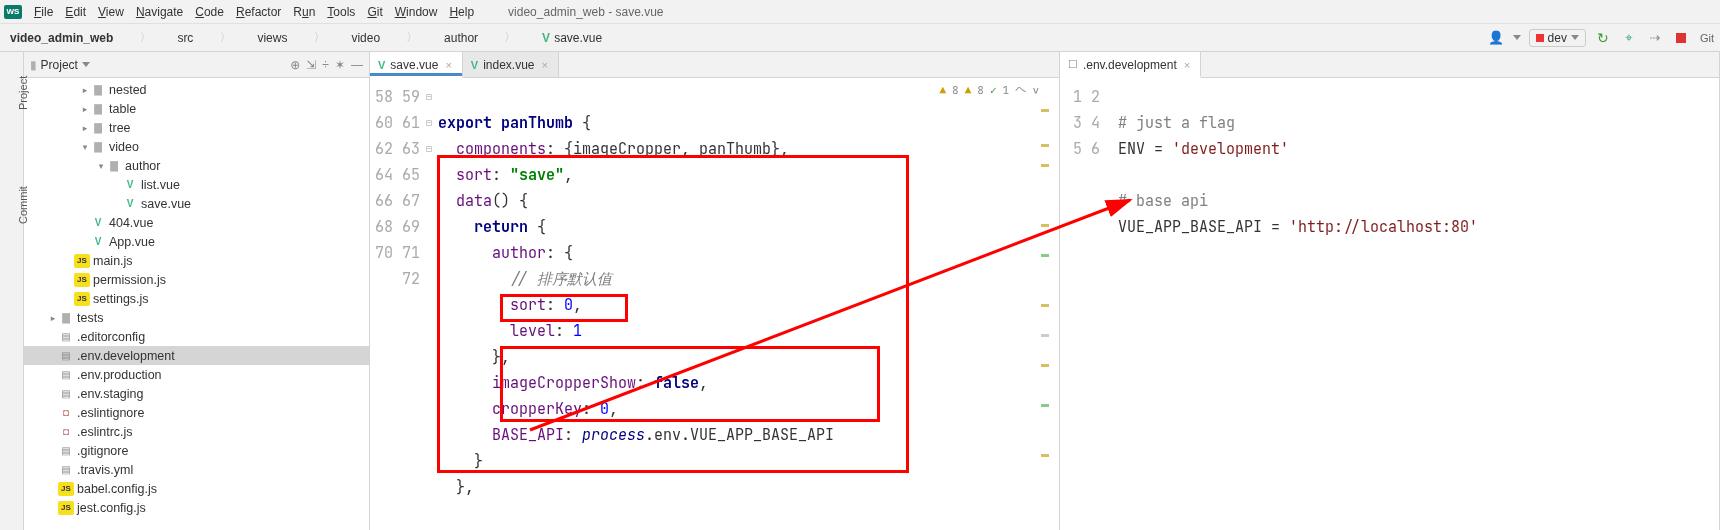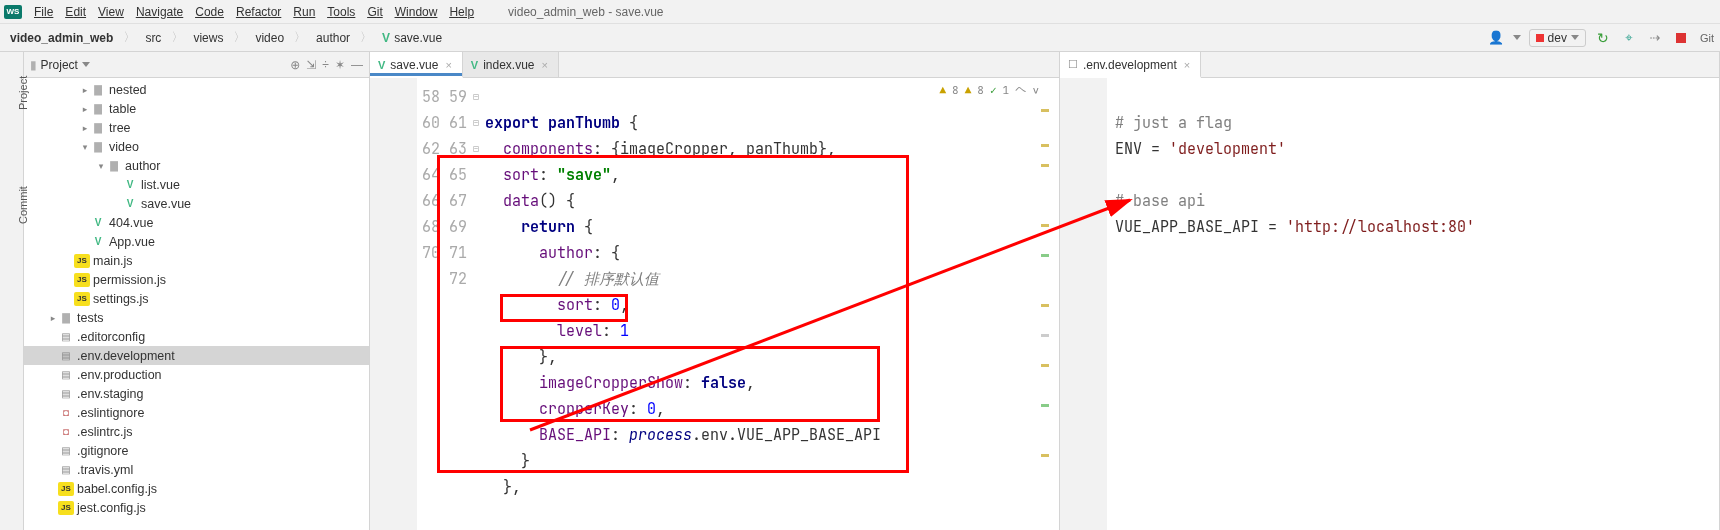--- a/index.html
+++ b/index.html
@@ -1,23 +1,23 @@
 <!DOCTYPE html>
 <html><head>
 <meta charset="utf-8">
 <style>
   * { box-sizing: border-box; margin: 0; padding: 0; }
   body { font-family: "Segoe UI", Arial, sans-serif; font-size: 12px; background: #f2f2f2; color: #333; width: 1720px; height: 530px; overflow: hidden; position: relative; }
   .menubar { height: 24px; background: #f2f2f2; display: flex; align-items: center; padding: 0 4px; border-bottom: 1px solid #e0e0e0; }
   .ws-icon { width: 18px; height: 14px; background: #0b7a6b; color: #fff; font-size: 8px; font-weight: bold; display: inline-flex; align-items: center; justify-content: center; margin-right: 6px; border-radius: 2px; }
-  .menu-item { padding: 2px 6px; cursor: pointer; text-decoration: underline; }
+  .menu-item { padding: 2px 6px; cursor: pointer; }
   .menu-item u { text-decoration: underline; }
   .window-title { margin-left: 28px; color: #666; }
   .navbar { height: 28px; background: #f2f2f2; border-bottom: 1px solid #d4d4d4; display: flex; align-items: center; padding: 0 6px; justify-content: space-between; }
-  .breadcrumbs { display: flex; align-items: flex-start; gap: 4px; }
+  .breadcrumbs { display: flex; align-items: flex-start; gap: 20px; }
   .bc-item { padding: 2px 4px; color: #333; }
   .bc-sep { color: #bbb; padding: 0 2px; }
   .bc-vue::before { content: "V"; color: #41b883; font-weight: bold; margin-right: 4px; }
   .toolbar-right { display: flex; align-items: center; gap: 8px; }
   .toolbar-btn { width: 18px; height: 18px; display: inline-flex; align-items: center; justify-content: center; color: #666; }
   .dev-btn { border: 1px solid #ccc; padding: 1px 6px; border-radius: 3px; display: flex; align-items: center; gap: 4px; }
   .dev-btn .sq { width: 8px; height: 8px; background: #e33; }
   .tri-down { width: 0; height: 0; border-left: 4px solid transparent; border-right: 4px solid transparent; border-top: 5px solid #888; display: inline-block; }
   .refresh-icon { color: #3a9e3a; font-size:14px; }
   .bug-icon { color:#4a9; font-size:13px; }
@@ -46,21 +46,21 @@
   .editor-pane { display: flex; flex-direction: column; border-right: 1px solid #d4d4d4; }
   .editor-left { width: 690px; }
   .editor-right { flex: 1; }
   .tab-row { height: 26px; background: #f2f2f2; border-bottom: 1px solid #d4d4d4; display: flex; }
   .tab { padding: 4px 10px 3px 8px; border-right: 1px solid #d4d4d4; background: #e8e8e8; display: flex; align-items: center; gap: 5px; font-size: 12px; color: #333; }
   .tab.active { background: #fff; border-bottom: 2px solid #fff; margin-bottom: -1px; }
   .tab.active.underlined { box-shadow: inset 0 -3px 0 #4a88c7; }
   .tab .vue-mark { color: #41b883; font-weight: bold; font-size: 11px; }
   .tab .file-mark { color: #888; font-size: 11px; }
   .tab .close { color: #aaa; font-size: 11px; margin-left: 2px; }
-  .code-area { flex: 1; display: flex; font-family: "JetBrains Mono", Consolas, monospace; font-size: 15px; overflow: hidden; position: relative; background:#fff;margin-left:47px;}
+  .code-area { flex: 1; display: flex; font-family: "JetBrains Mono", Consolas, monospace; font-size: 15px; overflow: hidden; position: relative; background:#fff;}
   .gutter-col { width: 60px; text-align: right; color: #aaa; padding: 6px 10px 0 0; line-height: 26px; background: #fff; user-select:none; position:relative; }
   .gutter-fold { position:absolute; right:-2px; top:6px; width:8px; line-height:26px; color:#bbb; font-size:10px; }
   .code-col { flex: 1; padding: 6px 0 0 8px; line-height: 26px; white-space: pre; color: #333; position:relative; }
   .code-col .kw { color: #000080; font-weight: bold; }
   .code-col .prop { color: #660e7a; }
   .code-col .str { color: #008000; font-weight: bold; }
   .code-col .num { color: #0000ff; }
   .code-col .bool { color: #000080; font-weight: bold; }
   .code-col .comm { color: #808080; font-style: italic; }
   .code-col .lit { color: #000080; font-style: italic; }
@@ -365,20 +365,26 @@
 
     <div class="editor-pane editor-right">
       <div class="tab-row">
         <div class="tab active">
           <span class="file-mark">☐</span>
           <span>.env.development</span>
           <span class="close">×</span>
         </div>
       </div>
       <div class="code-area right-code">
+        <div class="gutter-col">1
+2
+3
+4
+5
+6</div>
         <div class="code-col">
 <span class="hl-line" style="top:52px;"></span><span class="hash"># just a flag</span>
 <span>ENV = </span><span class="val">'development'</span>
 
 <span class="hash"># base api</span>
 <span>VUE_APP_BASE_API = </span><span class="val">'http://localhost:80'</span>
         </div>
       </div>
     </div>
   </div>

